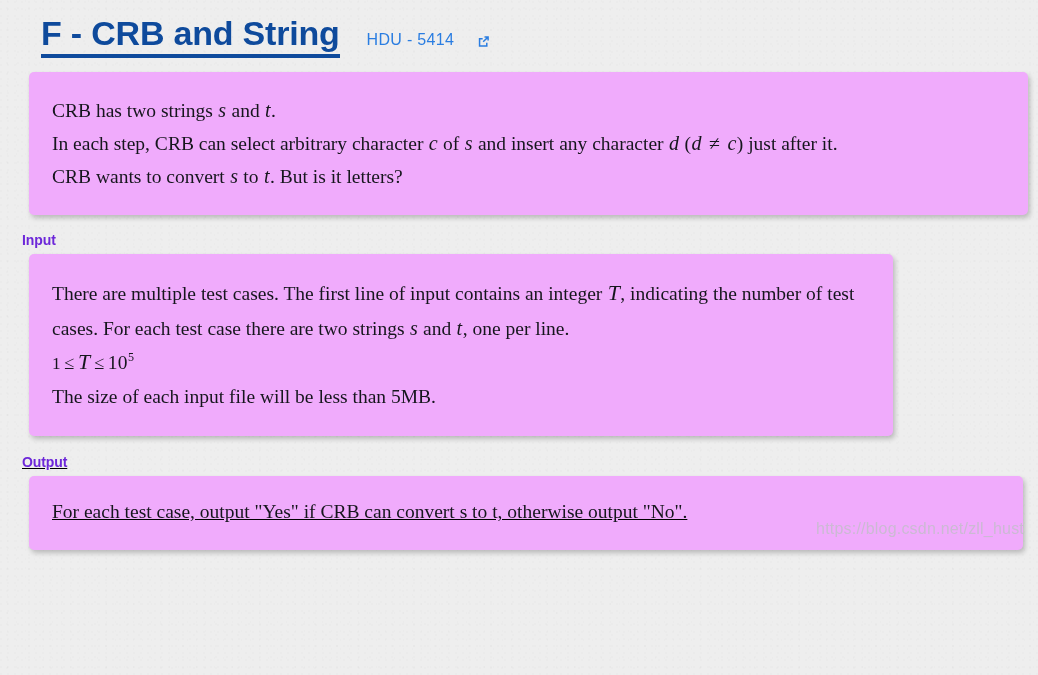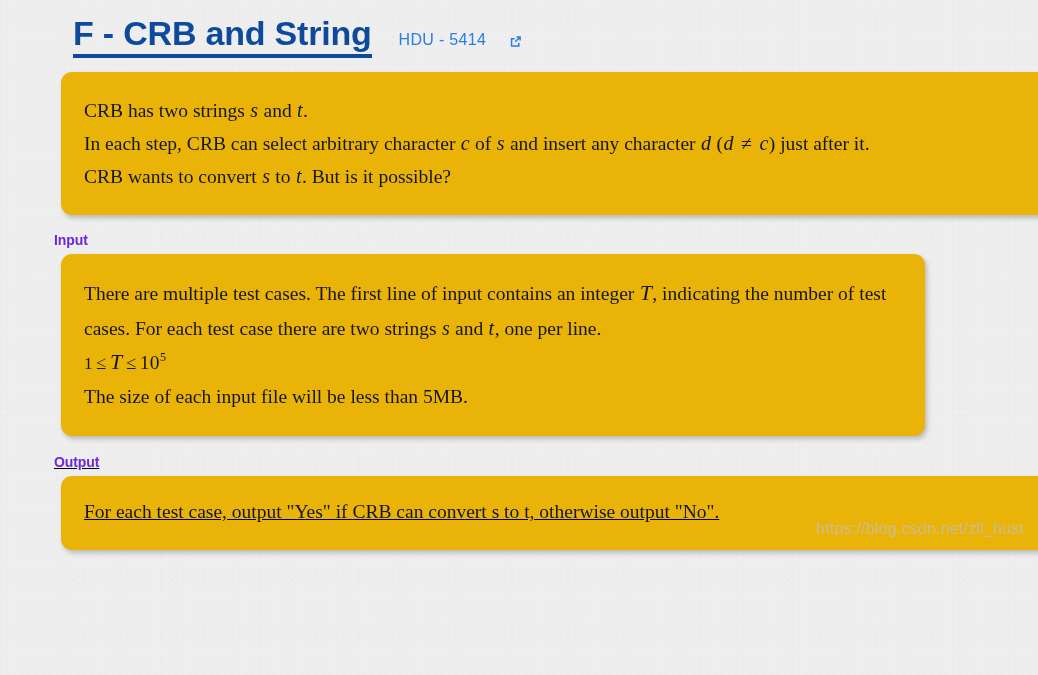--- a/index.html
+++ b/index.html
@@ -25,21 +25,20 @@
       radial-gradient(circle at 62% 71%, rgba(0,0,0,0.012) 0 1px, transparent 1px),
       radial-gradient(circle at 83% 12%, rgba(0,0,0,0.010) 0 1px, transparent 1px);
     background-size: 7px 7px, 11px 11px, 9px 9px;
     z-index: 0;
   }
 
   .page {
     position: relative;
     z-index: 1;
     padding: 0;
-    margin-left: 32px;
   }
 
   
   .header {
     padding: 14px 0 0 41px;
     display: flex;
     align-items: baseline;
     gap: 27px;
     height: 62px;
     box-sizing: border-box;
@@ -78,22 +77,22 @@
   .section-heading {
     font-size: 14px;
     font-weight: bold;
     color: #6d28d9;
     margin: 0 0 6px 22px;
     letter-spacing: -0.1px;
   }
 
   
   .panel {
-    background: #eab308;
-    border-radius: 11px;
+    background: #f0abfc;
+    border-radius: 5px;
     box-shadow: 2px 3px 5px rgba(0,0,0,0.22);
     font-family: "Liberation Serif", serif;
     color: #16161d;
     font-size: 19.5px;
     line-height: 1.64;
     box-sizing: border-box;
   }
   .panel p {
     margin: 0;
   }
@@ -186,21 +185,21 @@
   </div>
 
   <div class="panel" id="panel-statement">
     <p>
       <span>CRB has two strings </span><span class="mvar">s</span><span> and </span><span class="mvar">t</span><span>.</span>
     </p>
     <p>
       <span>In each step, CRB can select arbitrary character </span><span class="mvar">c</span><span> of </span><span class="mvar">s</span><span> and insert any character </span><span class="mvar">d</span><span> (</span><span class="mvar">d</span><span class="neq">≠</span><span class="mvar">c</span><span>) just after it.</span>
     </p>
     <p>
-      <span>CRB wants to convert </span><span class="mvar">s</span><span> to </span><span class="mvar">t</span><span>. But is it possible?</span>
+      <span>CRB wants to convert </span><span class="mvar">s</span><span> to </span><span class="mvar">t</span><span>. But is it letters?</span>
     </p>
   </div>
 
   <div class="sec-block">
     <div class="section-heading">Input</div>
     <div class="panel" id="panel-input">
       <p>
         <span>There are multiple test cases. The first line of input contains an integer </span><span class="mvar mbig">T</span><span>, indicating the number of test cases. For each test case there are two strings </span><span class="mvar">s</span><span> and </span><span class="mvar">t</span><span>, one per line.</span>
       </p>
       <p class="mline">

